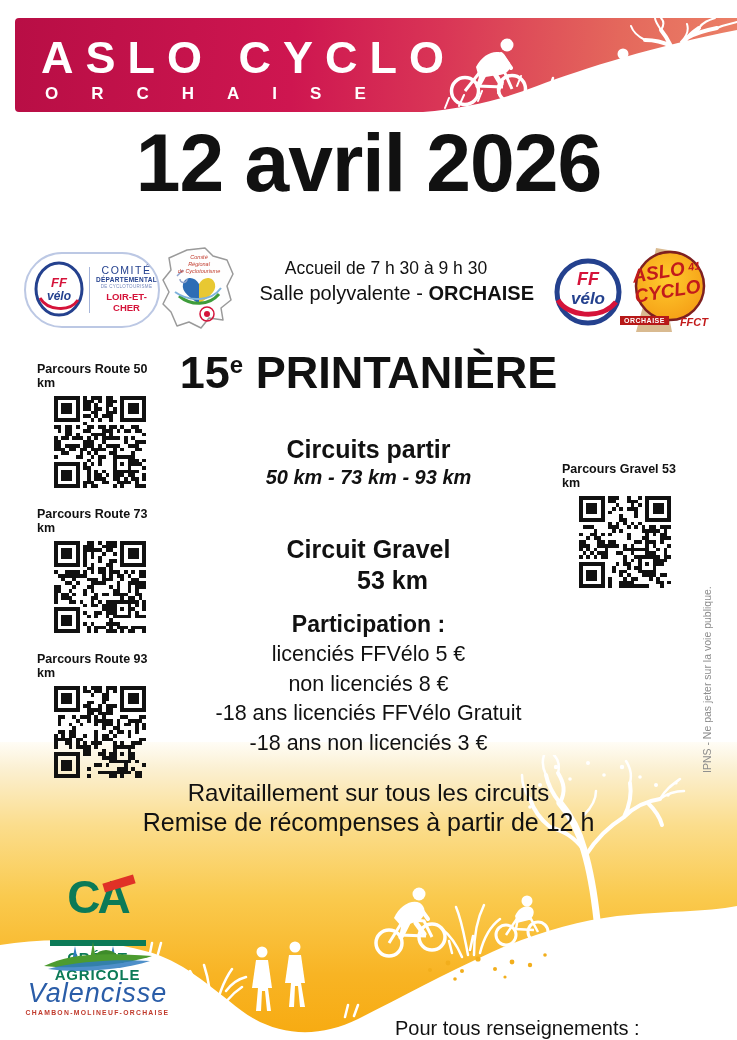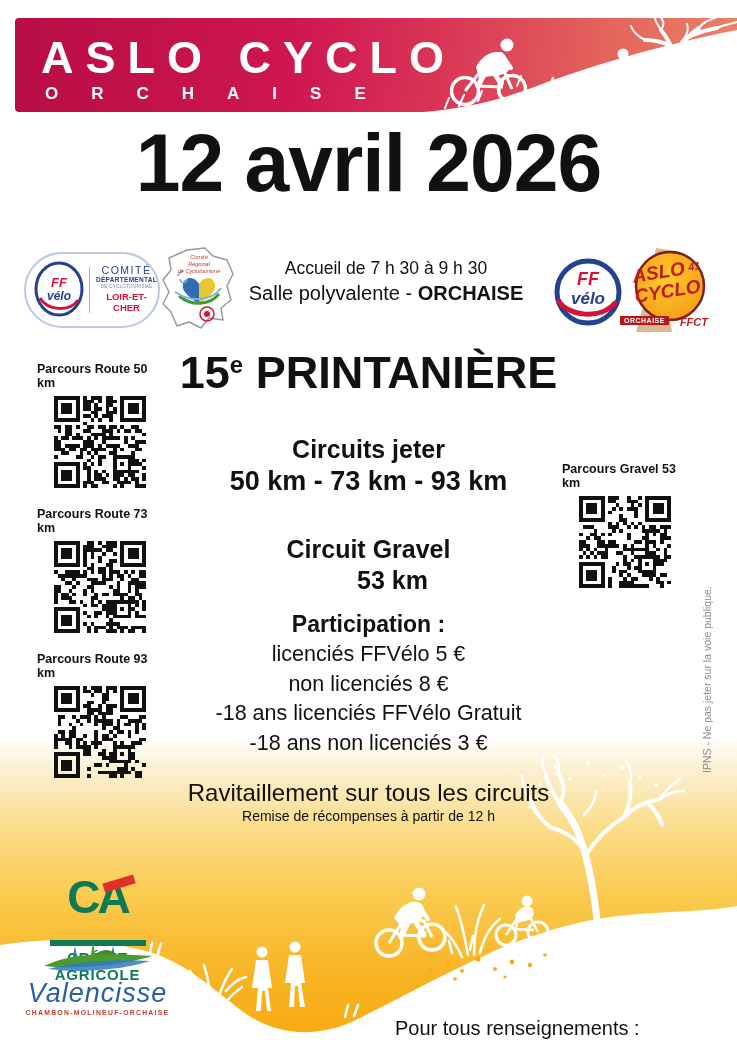--- a/index.html
+++ b/index.html
@@ -37,21 +37,21 @@
   .ffd-l3{color:#7487BC;font-size:4.5px;letter-spacing:.3px;}
   .ffd-l4{color:#D5133A;font-size:9.5px;font-weight:bold;margin-top:3px;}
   .ffd-l5{color:#D5133A;font-size:9.5px;font-weight:bold;}
 
   .logo-map{left:157px;top:246px;width:84px;height:88px;}
   .map-txt{position:absolute;left:0;width:84px;text-align:center;color:#C0392B;
            font-style:italic;font-size:5.5px;line-height:1.1;}
 
   .accueil{left:238px;top:258px;width:296px;text-align:center;}
   .accueil-l1{font-size:17.5px;}
-  .accueil-l2{font-size:20px;margin-top:3px;}
+  .accueil-l2{font-size:20px;margin-top:3px;text-align:right;}
   .accueil-l2 b{font-weight:bold;}
 
   .logo-ffr{left:549px;top:252px;width:78px;height:80px;}
   .ffr-t1{position:absolute;left:0;width:78px;top:17px;text-align:center;
           color:#D5133A;font-weight:bold;font-style:italic;font-size:18px;}
   .ffr-t2{position:absolute;left:0;width:78px;top:37px;text-align:center;
           color:#24418E;font-weight:bold;font-style:italic;font-size:17px;}
 
   .logo-aslo{left:620px;top:246px;width:90px;height:88px;}
   .aslo-rot{position:absolute;left:8px;top:14px;width:84px;transform:rotate(-9deg);}
@@ -69,27 +69,27 @@
   
   .qr-block{position:absolute;width:126px;text-align:left;}
   .qr-label{font-size:12.5px;font-weight:bold;}
   .qr-box{width:92px;height:92px;margin:6px auto 0;}
   .qr-box svg{width:92px;height:92px;display:block;}
 
   
   .printaniere{top:350px;font-size:45px;font-weight:bold;line-height:1;}
   .printaniere sup{font-size:24px;vertical-align:15px;}
   .h-route{top:435px;font-size:25px;font-weight:bold;}
-  .d-route{top:466px;font-size:27px;font-weight:bold;}
+  .d-route{top:466px;font-size:20px;font-weight:bold;font-style:italic;}
   .h-gravel{top:535px;font-size:25px;font-weight:bold;}
   .d-gravel{top:566px;font-size:25px;font-weight:bold;padding-left:48px;}
   .h-part{top:611px;font-size:23px;font-weight:bold;}
   .part-lines{top:640px;font-size:21.5px;line-height:29.5px;}
   .ravito{top:779px;font-size:24px;font-weight:normal;}
-  .remise{top:808px;font-size:14px;}
+  .remise{top:808px;font-size:25px;}
 
   
   .yellow-band{left:0;top:742px;width:737px;height:298px;
     background:linear-gradient(180deg,#FFFDF6 0%,#FBF0D2 9%,#FBDD8C 28%,#FACA4E 52%,#F8B424 78%,#F7AA10 100%);}
   .bottom-art{left:0;top:755px;width:737px;height:285px;}
 
   .ca-logo{left:35px;top:866px;width:125px;text-align:center;}
   .ca-mark{position:relative;width:62px;height:50px;margin:12px auto;}
   .ca-mono{position:absolute;left:0;top:-4px;width:62px;text-align:center;color:#0C7A57;
            font-weight:bold;font-size:46px;letter-spacing:-3px;line-height:1;}
@@ -1565,21 +1565,21 @@
             <rect x="17" y="24" width="1" height="1"></rect>
             <rect x="18" y="24" width="1" height="1"></rect>
             <rect x="22" y="24" width="1" height="1"></rect>
           </g>
         </svg>
       </div>
   </div>
 
   <div class="abs ctr printaniere"><span>15</span><sup>e</sup>&nbsp;<span>PRINTANIÈRE</span></div>
 
-  <div class="abs ctr h-route">Circuits jeter</div>
+  <div class="abs ctr h-route">Circuits partir</div>
   <div class="abs ctr d-route">50 km - 73 km - 93 km</div>
 
   <div class="abs ctr h-gravel">Circuit Gravel</div>
   <div class="abs ctr d-gravel">53 km</div>
 
   <div class="abs ctr h-part">Participation :</div>
   <div class="abs ctr part-lines">
     <div>licenciés FFVélo 5 €</div>
     <div>non licenciés 8 €</div>
     <div>-18 ans licenciés FFVélo Gratuit</div>

